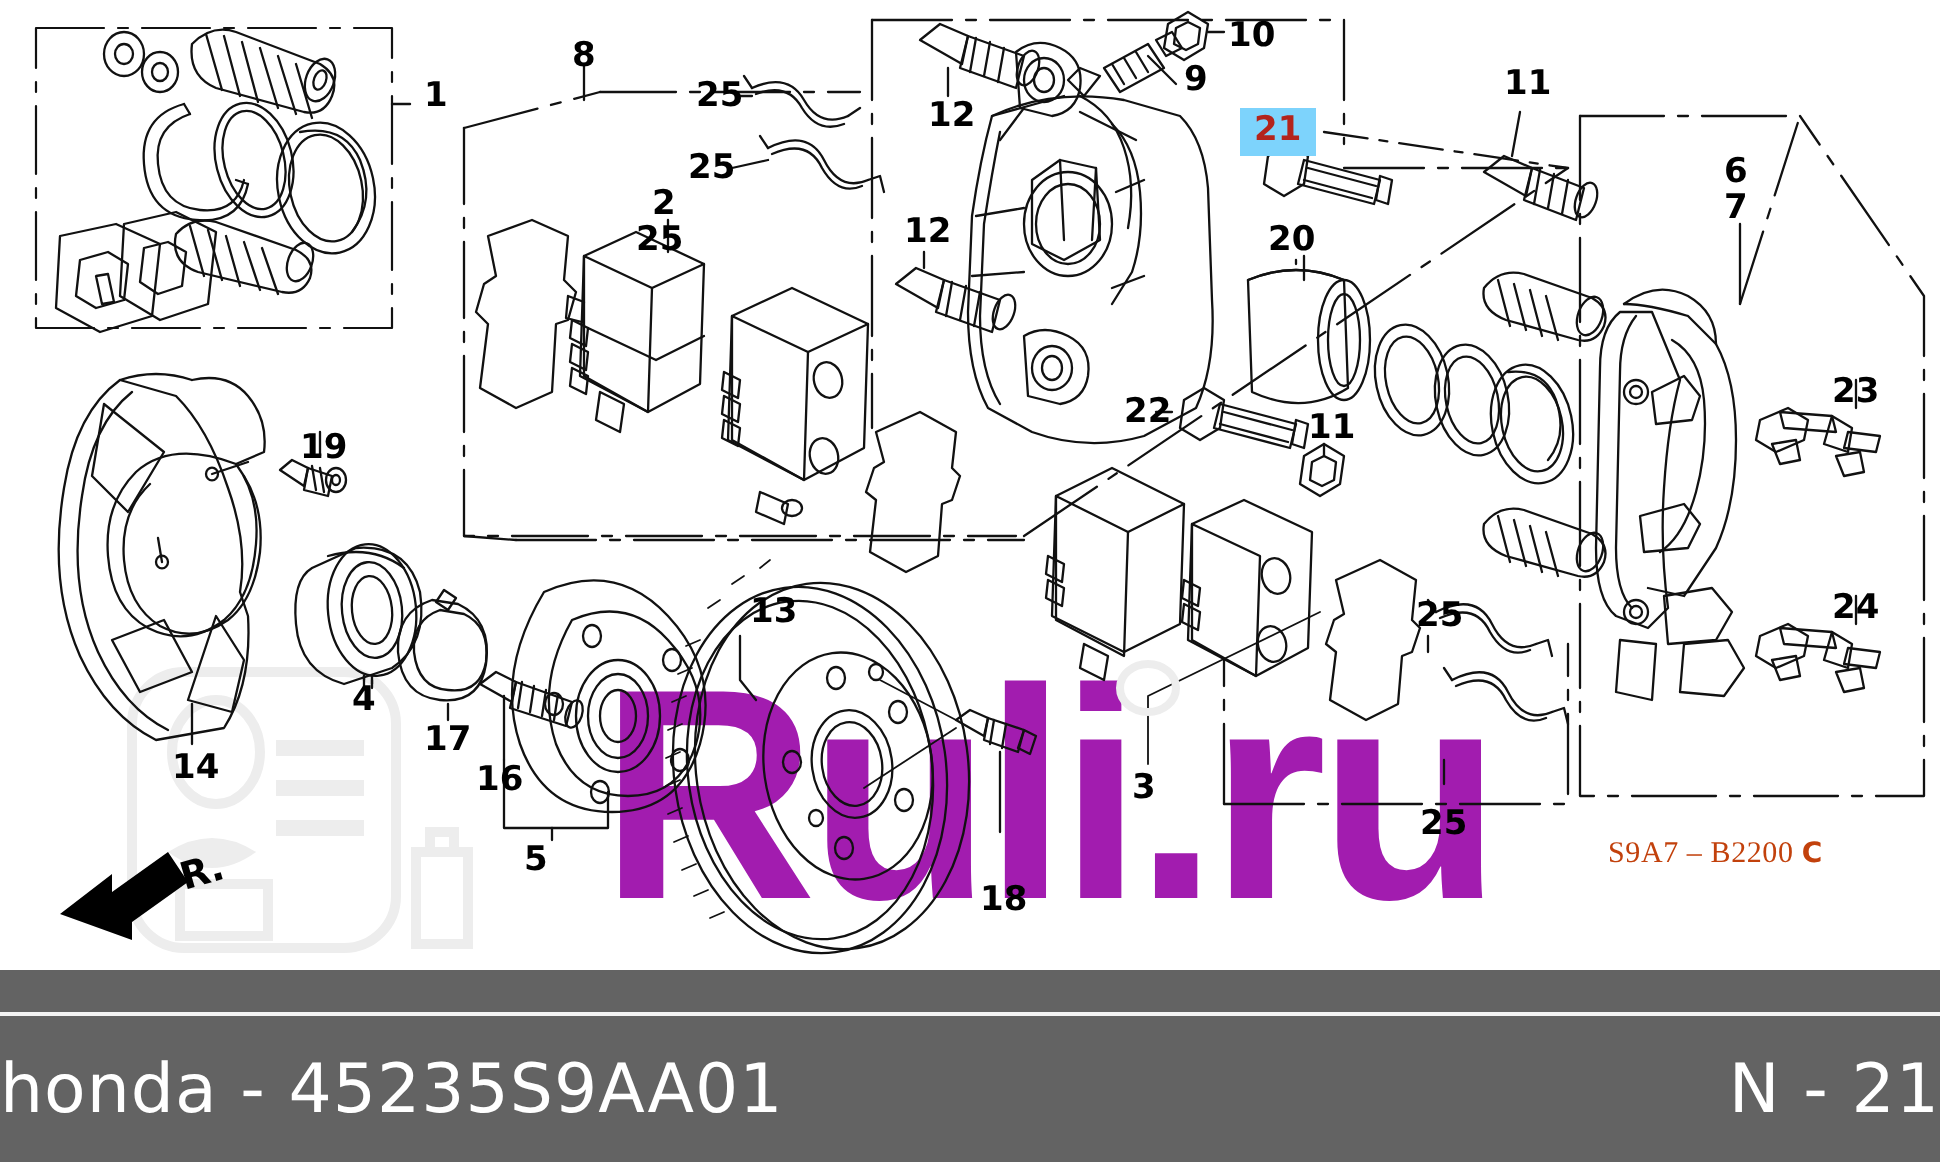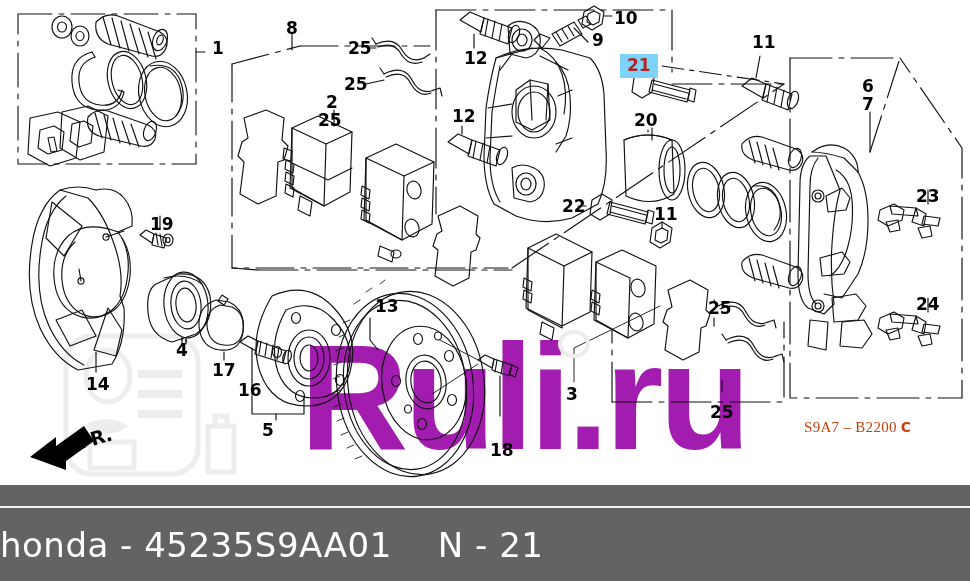--- a/index.html
+++ b/index.html
@@ -31,21 +31,21 @@
 
   
   #fr-mark{position:absolute;left:22px;top:415px;width:110px;height:62px;}
   #fr-mark .fr-txt{position:absolute;left:56px;top:12px;transform:rotate(-16deg);
         font-family:"DejaVu Sans",sans-serif;font-weight:700;font-size:19px;color:#000;letter-spacing:-.5px;}
 
   
   #footer{position:absolute;left:0;top:485px;width:970px;height:96px;background:#636363;}
   #footer-rule{position:absolute;left:0;top:21px;width:970px;height:2px;background:#ffffff;opacity:.92;}
   #footer-text{position:absolute;left:0;top:23px;width:970px;height:73px;
-      display:flex;align-items:center;justify-content:flex-start;gap:46px;
+      display:flex;align-items:center;justify-content:space-between;gap:46px;
       font-family:"DejaVu Sans",sans-serif;font-size:34px;font-weight:400;color:#fff;letter-spacing:.5px;}
   .ftxt{white-space:nowrap;}
 </style>
 </head>
 <body>
 
 <div id="root">
 
   <div id="diagram">
 

